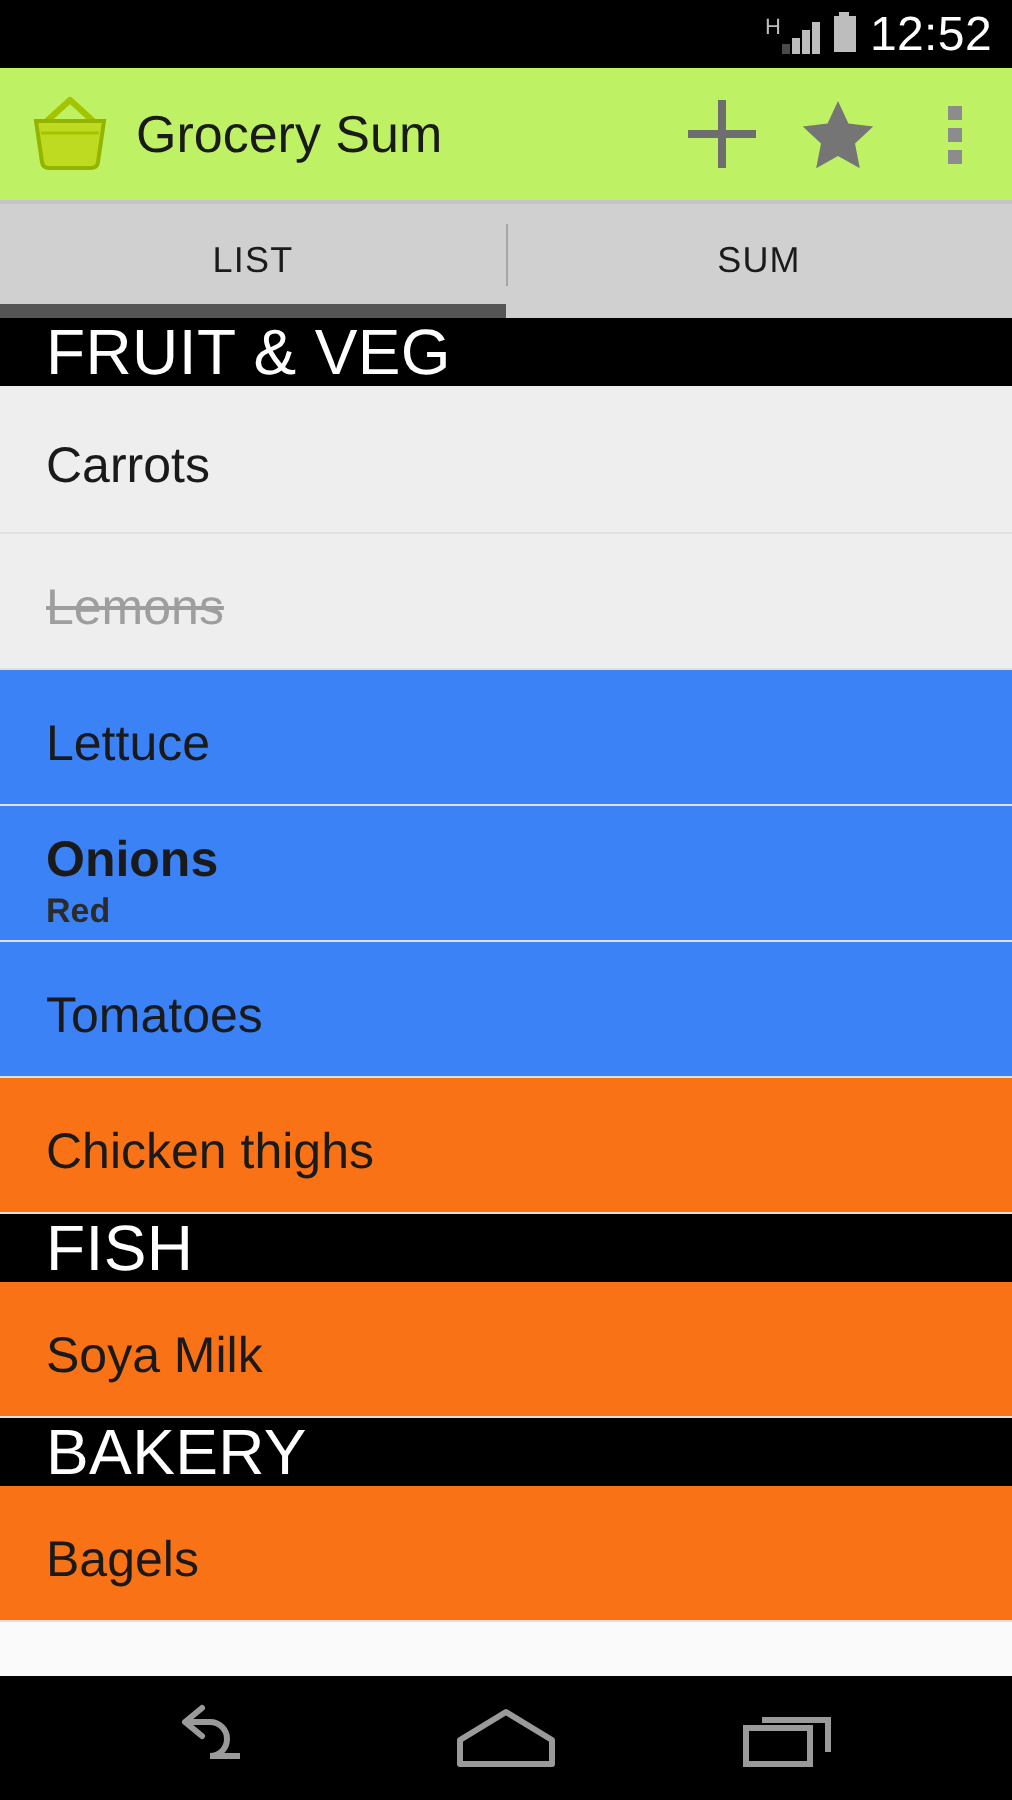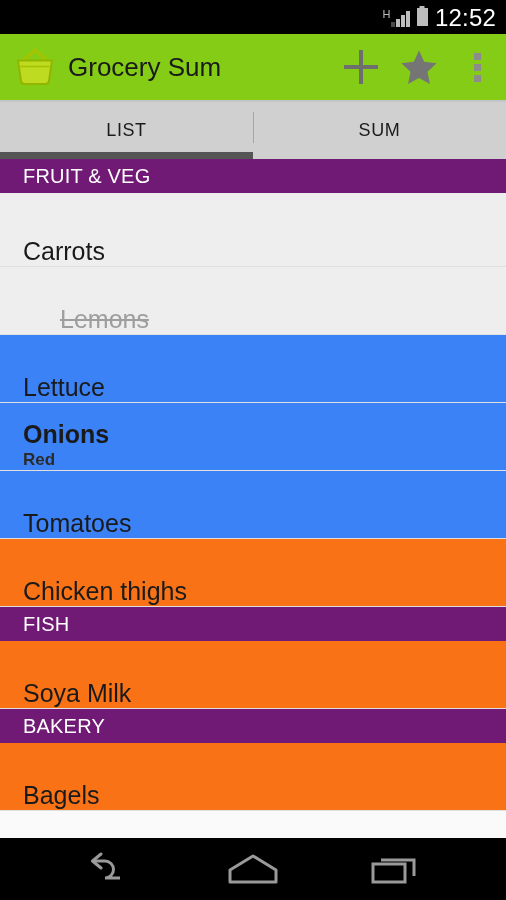--- a/index.html
+++ b/index.html
@@ -86,21 +86,21 @@
   .clock {
     color: #ffffff;
     font-size: 24px;
     letter-spacing: 0.2px;
     line-height: 21px;
   }
 
   
   .actionbar {
     height: 68px;
-    background: #84cc16;
+    background: #bef264;
     border-bottom: 2px solid #c4c4c4;
     display: flex;
     align-items: center;
     box-sizing: border-box;
     flex: 0 0 auto;
   }
   .app-icon {
     width: 42px;
     height: 40px;
     margin-left: 14px;
@@ -185,51 +185,50 @@
     background: #555555;
   }
 
   
   .list {
     flex: 1 1 auto;
     overflow: hidden;
     background: #fafafa;
   }
   .section-header {
-    background: #701a75;
+    background: #000000;
     color: #ffffff;
-    font-size: 20px;
+    font-size: 32px;
     height: 34px;
     display: flex;
     align-items: center;
     padding-left: 23px;
     box-sizing: border-box;
     letter-spacing: 0.2px;
   }
   .row {
     box-sizing: border-box;
     padding-left: 23px;
     border-bottom: 1px solid #e0e0e0;
     display: flex;
     flex-direction: column;
-    justify-content: flex-end;
+    justify-content: center;
     background: #eeeeee;
   }
   .row.light { background: #3b82f6; }
   .row.white { background: #f97316; }
   .row-title {
     font-size: 25px;
     color: #1a1a1a;
     line-height: 30px;
     margin-top: 7px;
   }
   .row.done .row-title {
     color: #9e9e9e;
     text-decoration: line-through;
-    margin-left: 37px;
   }
   .row-sub {
     font-size: 17px;
     color: #2b2b2b;
     line-height: 20px;
     margin-top: 1px;
   }
 
   
   .h-tall  { height: 74px; }

